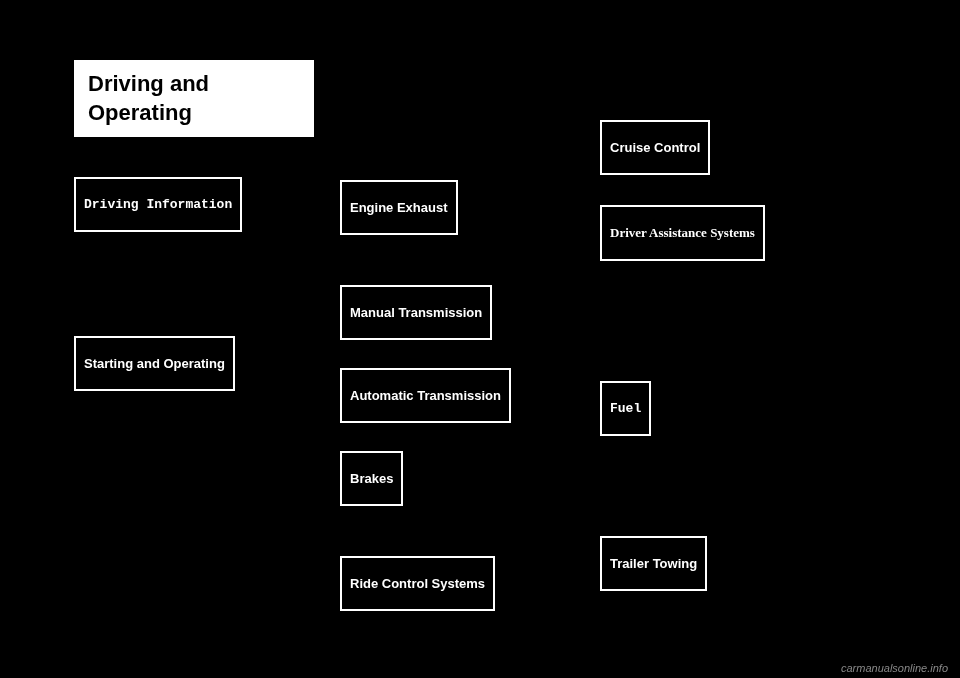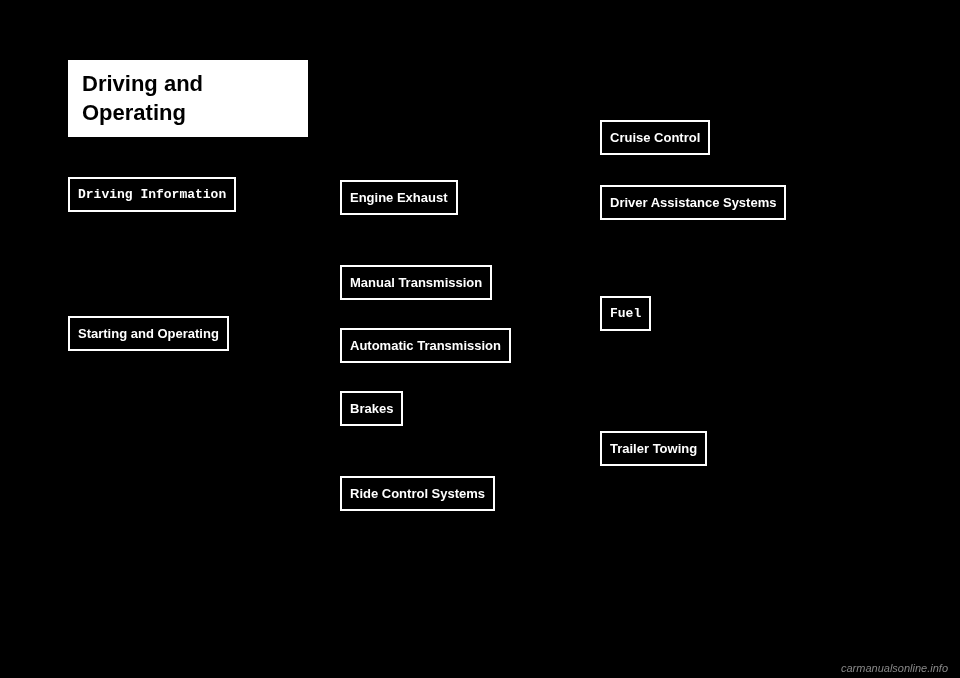--- a/index.html
+++ b/index.html
@@ -28,28 +28,28 @@
       bottom: 80px;
     }
 
     .label-box {
       display: inline-block;
       background: #000;
       border: 2px solid #fff;
       color: #fff;
       font-size: 13px;
       font-weight: bold;
-      padding: 8px 8px;
+      padding: 18px 8px;
       white-space: nowrap;
     }
 
     
     .col1 {
       position: absolute;
-      left: 8px;
+      left: 14px;
       top: 0;
       width: 260px;
     }
 
     .title-box {
       background: #fff;
       color: #000;
       font-size: 22px;
       font-weight: bold;
       padding: 10px 14px;
@@ -146,21 +146,21 @@
     </div>
 
     <div class="col3">
 
       <div style="margin-top: 60px; margin-bottom: 30px;">
         <div class="label-box">
           <span>Cruise Control</span>
         </div>
       </div>
 
-      <div style="margin-bottom: 76px;">
+      <div style="margin-bottom: 120px; font-family: Liberation Serif, serif;">
         <div class="label-box">
           <span>Driver Assistance Systems</span>
         </div>
       </div>
 
       <div style="margin-bottom: 100px; font-family: Liberation Mono, monospace;">
         <div class="label-box">
           <span>Fuel</span>
         </div>
       </div>

